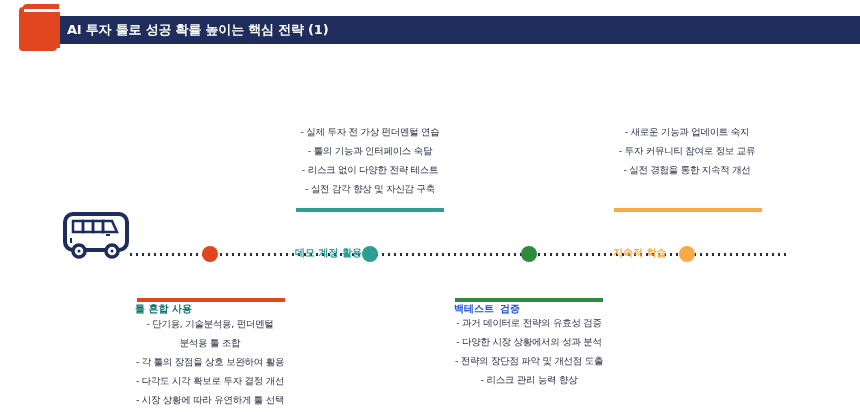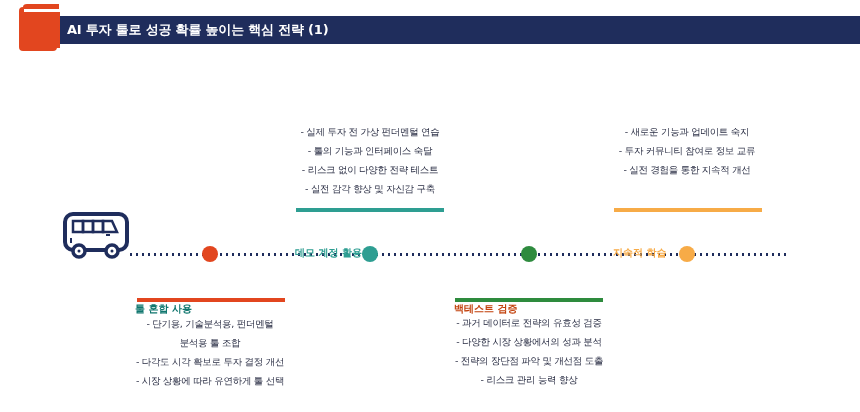--- a/index.html
+++ b/index.html
@@ -44,36 +44,37 @@
 </svg>
 
 <div class="timeline"></div>
 
 <div class="dot" style="left:202px; background:#e2461f;"></div>
 <div class="stage-title" style="left:135px; top:274px; color:#0f766e;">툴 혼합 사용</div>
 <div class="rule" style="left:137px; top:298px; width:148px; background:#e2461f;"></div>
 <div class="desc" style="left:130px; top:314px; width:160px;">
   <div>- 단기용, 기술분석용, 펀더멘털</div>
   <div>분석용 툴 조합</div>
+  <div>- 각 툴의 장점을 상호 보완하여 활용</div>
   <div>- 다각도 시각 확보로 투자 결정 개선</div>
   <div>- 시장 상황에 따라 유연하게 툴 선택</div>
 </div>
 
 <div class="desc" style="left:285px; top:122px; width:170px;">
   <div>- 실제 투자 전 가상 펀더멘털 연습</div>
   <div>- 툴의 기능과 인터페이스 숙달</div>
   <div>- 리스크 없이 다양한 전략 테스트</div>
   <div>- 실전 감각 향상 및 자신감 구축</div>
 </div>
 <div class="rule" style="left:296px; top:208px; width:148px; background:#2e9e92;"></div>
 <div class="stage-title" style="left:295px; top:218px; color:#2e9e92;">데모 계정 활용</div>
 <div class="dot" style="left:362px; background:#2e9e92;"></div>
 
 <div class="dot" style="left:521px; background:#2e8b3e;"></div>
-<div class="stage-title" style="left:454px; top:274px; color:#c2410c;">백테스트 검증</div>
+<div class="stage-title" style="left:454px; top:274px; color:#1d4ed8;font-family:Liberation Mono, monospace;">백테스트 검증</div>
 <div class="rule" style="left:455px; top:298px; width:148px; background:#2e8b3e;"></div>
 <div class="desc" style="left:444px; top:313px; width:170px;">
   <div>- 과거 데이터로 전략의 유효성 검증</div>
   <div>- 다양한 시장 상황에서의 성과 분석</div>
   <div>- 전략의 장단점 파악 및 개선점 도출</div>
   <div>- 리스크 관리 능력 향상</div>
 </div>
 
 <div class="desc" style="left:602px; top:122px; width:170px;">
   <div>- 새로운 기능과 업데이트 숙지</div>

